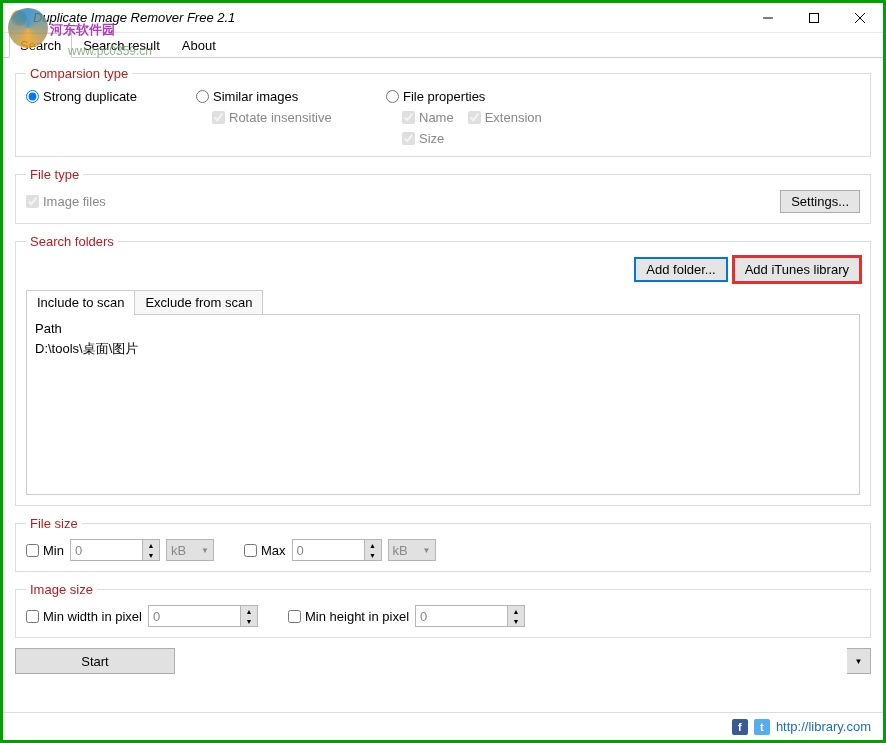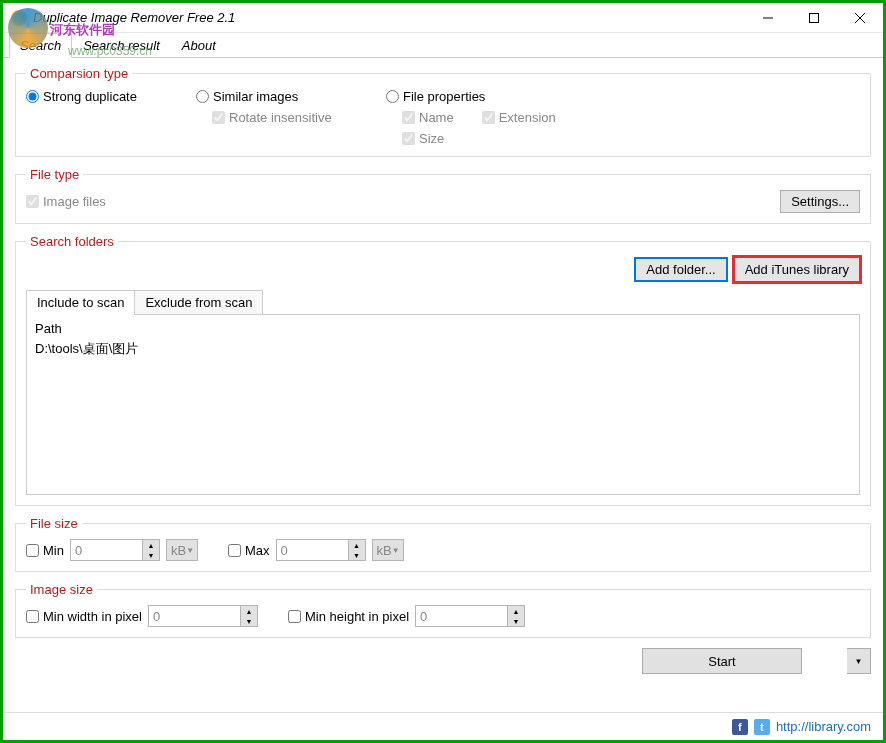--- a/index.html
+++ b/index.html
@@ -10,21 +10,21 @@
     .titlebar-text { flex: 1; color: #000000; font-style: italic; }
     .win-controls { display: flex; }
     .win-btn { width: 46px; height: 30px; display: flex; align-items: center; justify-content: center; color: #000; }
     .win-btn svg { width: 10px; height: 10px; }
     
     .watermark { position: absolute; top: 8px; left: 8px; z-index: 10; pointer-events: none; opacity: 0.85; }
     .watermark-main { font-size: 24px; font-weight: bold; color: #a21caf; }
     .watermark-logo { display: inline-block; width: 40px; height: 40px; vertical-align: middle; background: conic-gradient(#2a88c7, #f0a020, #2a88c7); border-radius: 50%; margin-right: 2px; }
     .watermark-sub { font-size: 12px; color: #7a7; margin-left: 60px; margin-top: -4px; }
     
-    .main-tabs { display: flex; background: #fff; padding-left: 6px; position: relative; font-style: italic; }
+    .main-tabs { display: flex; background: #fff; padding-left: 6px; position: relative; }
     .main-tab { padding: 4px 10px; border: 1px solid transparent; background: #fff; }
     .main-tab.active { border: 1px solid #ccc; border-bottom: 1px solid #fff; z-index: 2; }
     .tab-underline { position: absolute; bottom: 0; left: 0; right: 0; height: 1px; background: #ccc; }
     
     .content { padding: 8px 12px; height: calc(100% - 90px); overflow: hidden; }
     
     fieldset { border: 1px solid #ddd; margin-bottom: 10px; padding: 8px 10px 10px; }
     legend { padding: 0 4px; color: #b91c1c; }
     
     .comparison-row { display: flex; gap: 30px; }
@@ -55,24 +55,24 @@
     .path-box { border: 1px solid #ccc; border-top: none; height: 180px; padding: 4px 8px; overflow: auto; }
     .path-header { padding: 2px 0; }
     .path-item { padding: 2px 0; }
     
     .size-row { display: flex; gap: 30px; align-items: center; }
     .size-group { display: flex; align-items: center; gap: 6px; }
     .spinner-input { width: 90px; height: 22px; border: 1px solid #b5b5b5; background: #fff; display: flex; align-items: center; }
     .spinner-input .val { flex: 1; padding: 0 4px; color: #888; }
     .spinner-btns { display: flex; flex-direction: column; border-left: 1px solid #b5b5b5; }
     .spinner-btns span { width: 16px; height: 10px; background: #e1e1e1; font-size: 7px; display: flex; align-items: center; justify-content: center; }
-    .unit-select { width: 32px; height: 22px; background: #e1e1e1; border: 1px solid #b5b5b5; display: flex; align-items: center; padding: 8px 4px; color: #888; justify-content: space-between; }
+    .unit-select { width: 48px; height: 22px; background: #e1e1e1; border: 1px solid #b5b5b5; display: flex; align-items: center; padding: 8px 4px; color: #888; justify-content: space-between; }
     .wide-spinner { width: 110px; }
     
-    .start-row { display: flex; justify-content: flex-end; margin-top: 10px; gap: 45px; }
+    .start-row { display: flex; justify-content: space-between; margin-top: 10px; gap: 45px; }
     .start-btn { width: 160px; height: 26px; background: #e1e1e1; border: 1px solid #adadad; }
     .start-dropdown { width: 24px; height: 26px; background: #e1e1e1; border: 1px solid #adadad; border-left: none; display: flex; align-items: center; justify-content: center; }
     
     .footer { position: absolute; bottom: 3px; left: 3px; right: 3px; height: 28px; border-top: 1px solid #ddd; display: flex; align-items: center; justify-content: flex-end; padding: 0 12px; gap: 6px; background: #fff; }
     .footer-icon { width: 16px; height: 16px; display: inline-flex; align-items: center; justify-content: center; font-size: 11px; font-weight: bold; color: #fff; border-radius: 2px; }
     .fb-icon { background: #3b5998; }
     .tw-icon { background: #55acee; }
     .footer-link { color: #1a6fb8; text-decoration: none; }
     .chevron { font-size: 8px; }
   </style>
@@ -133,21 +133,21 @@
         <label class="check-wrap sub disabled">
           <input type="checkbox" checked="" disabled="" style="">
           <span>Rotate insensitive</span>
         </label>
       </div>
       <div class="comp-col col3">
         <label class="radio-wrap">
           <input type="radio" name="comp" style="">
           <span>File properties</span>
         </label>
-        <div style="display:flex; gap:28px;align-items:flex-end;">
+        <div style="display:flex; gap:14px;align-items:flex-end;">
           <label class="check-wrap sub disabled">
             <input type="checkbox" checked="" disabled="" style="">
             <span>Name</span>
           </label>
           <label class="check-wrap disabled">
             <input type="checkbox" checked="" disabled="" style="">
             <span>Extension</span>
           </label>
         </div>
         <label class="check-wrap sub disabled">

